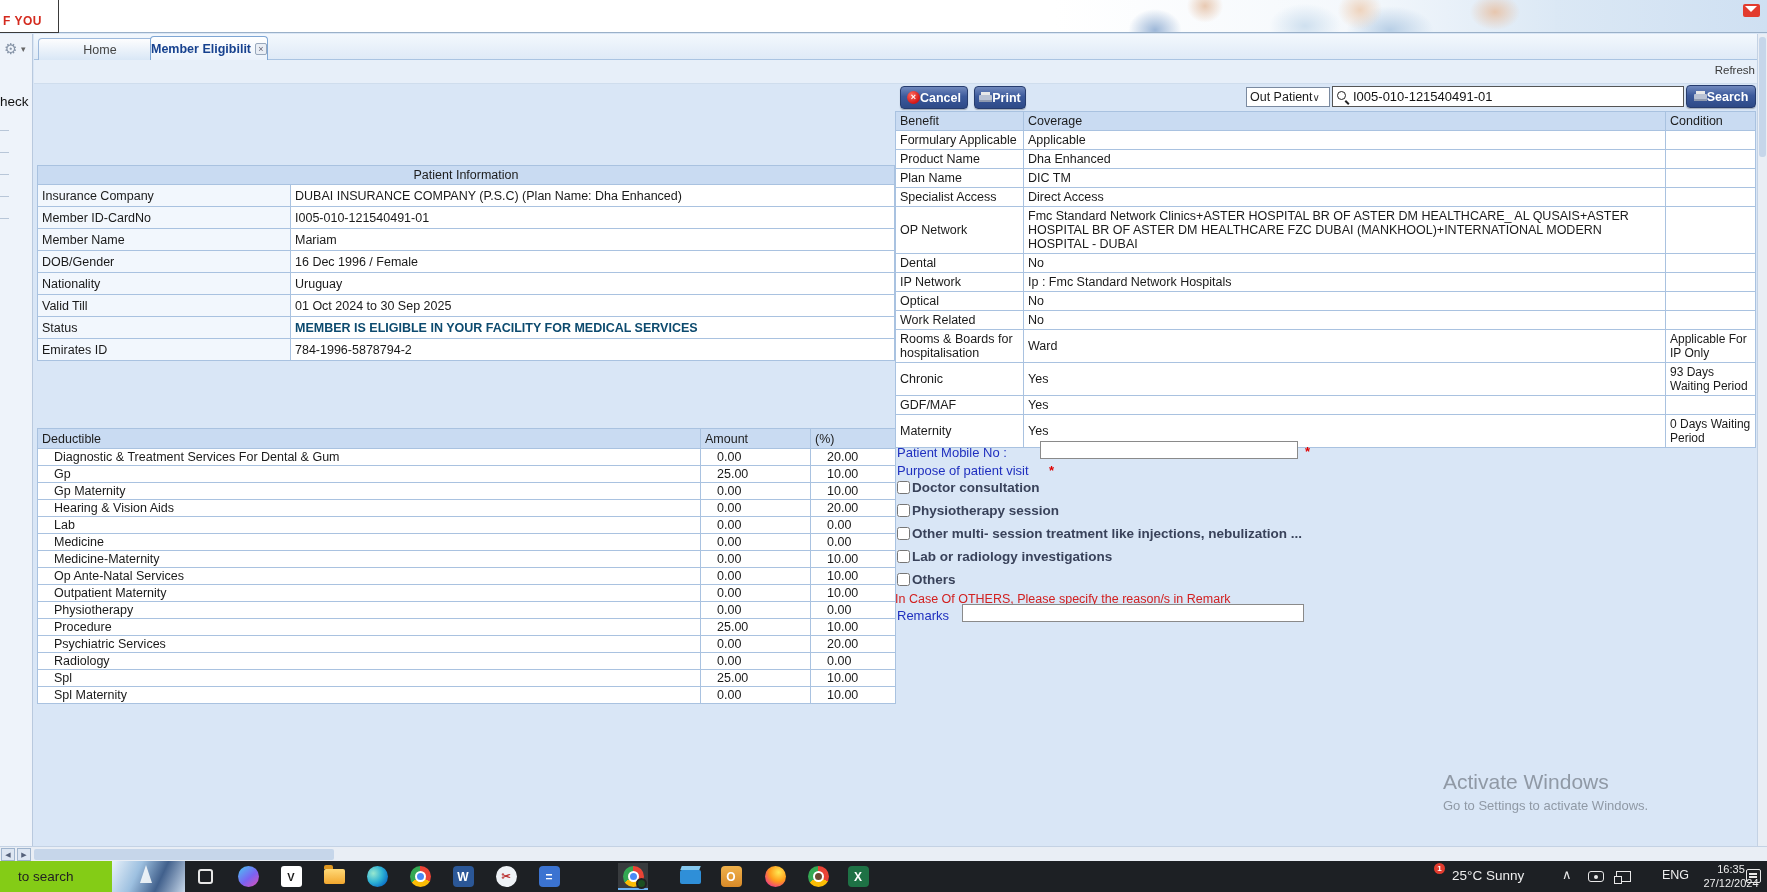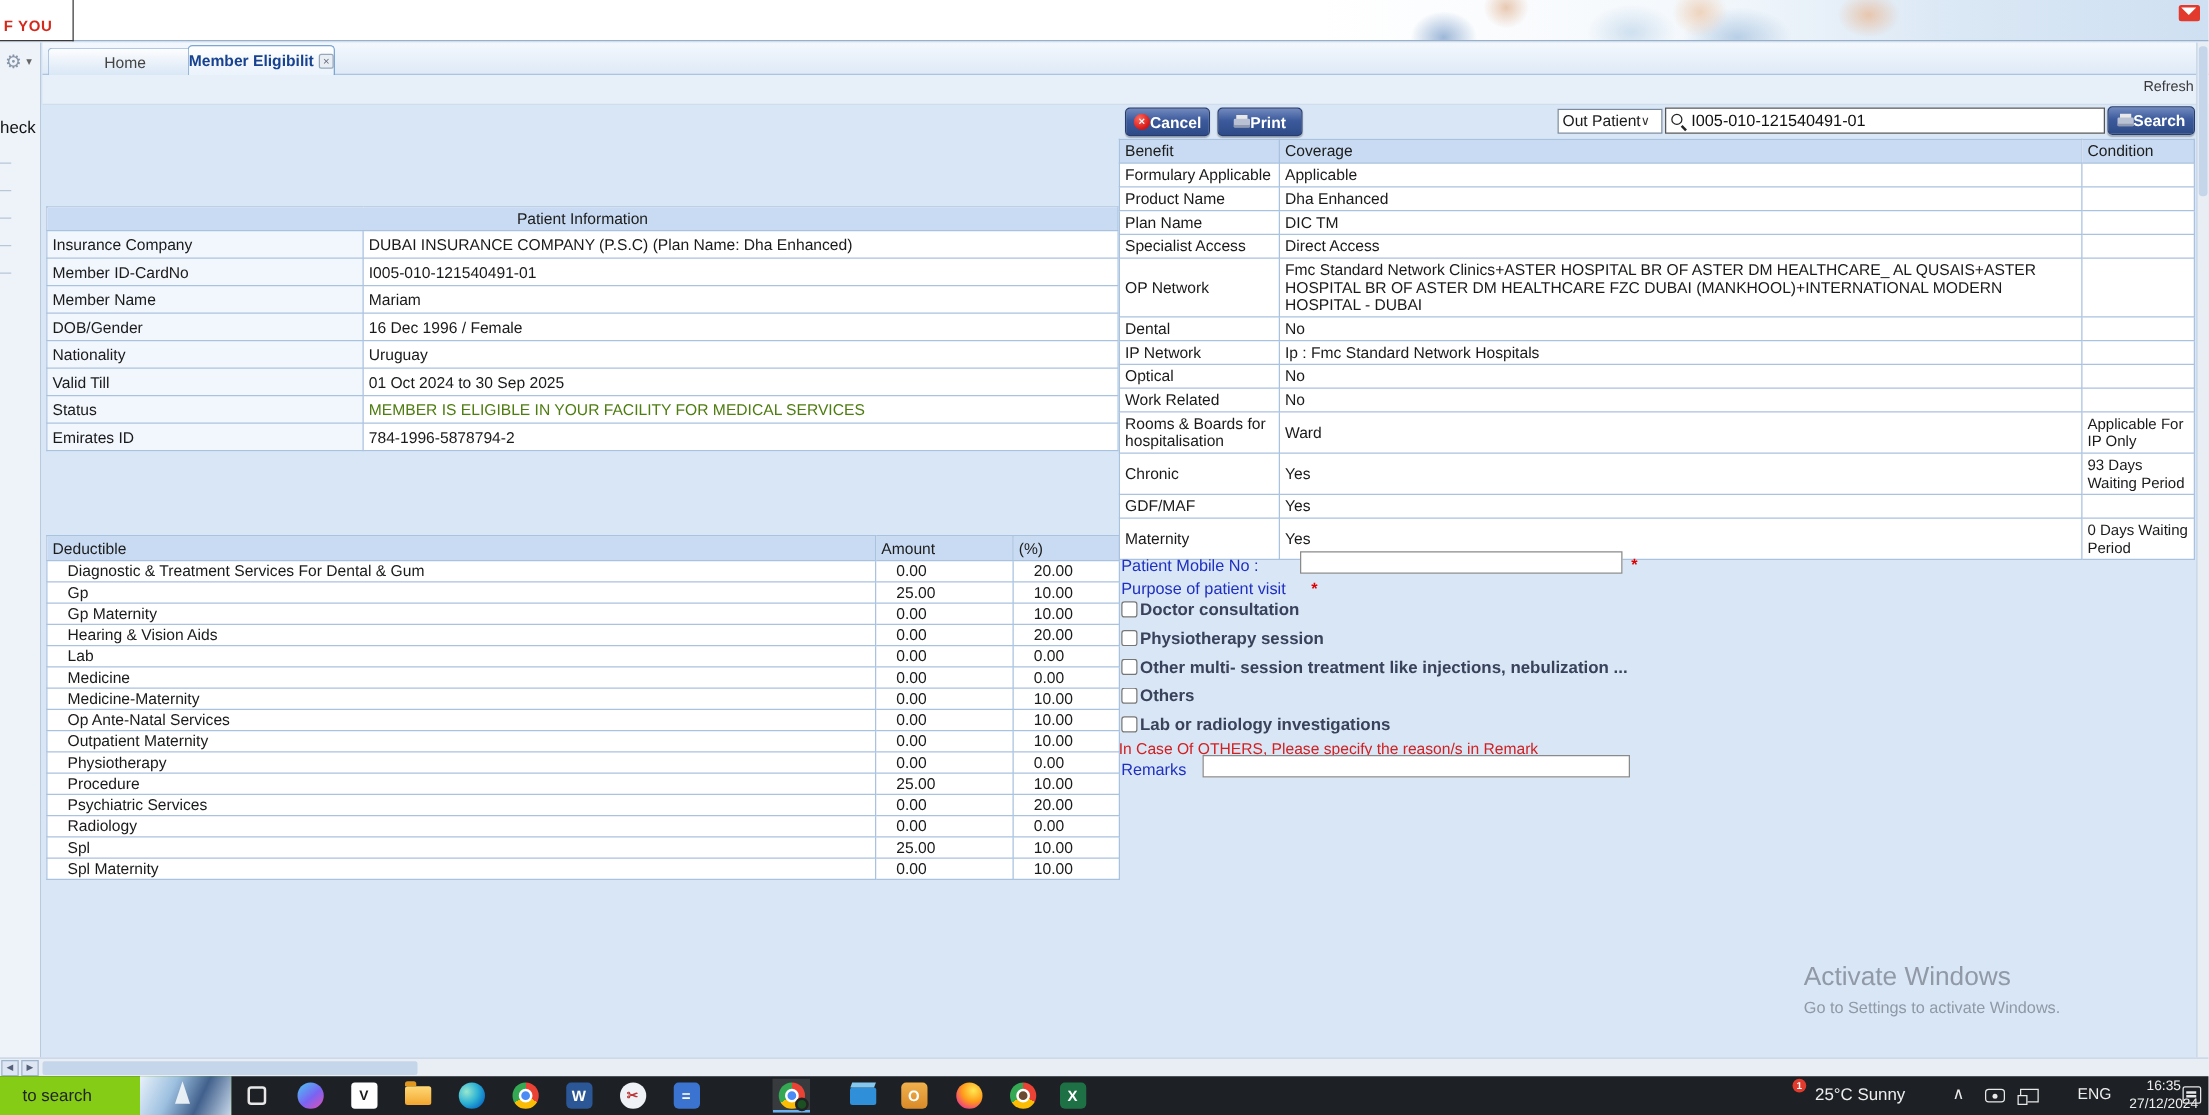--- a/index.html
+++ b/index.html
@@ -49,21 +49,21 @@
   .refresh{position:absolute;right:12px;top:4px;font-size:11.5px;color:#3a3a3a;cursor:pointer}
 
   
   .content{position:absolute;left:33px;top:84px;width:1734px;height:762px;background:#d9e6f6}
 
   
   .btn{position:absolute;height:23px;border:1px solid #263c6e;border-radius:4px;color:#fff;font-weight:bold;font-size:12.5px;
        background:linear-gradient(#7189bd,#3c5a9c 45%,#2e4a87);display:flex;align-items:center;justify-content:center;gap:0;cursor:pointer;
        box-shadow:0 1px 1px rgba(0,0,0,.25)}
   .btn-cancel{left:867px;top:2px;width:68px}
-  .btn-print{left:941px;top:2px;width:68px}
+  .btn-print{left:941px;top:2px;width:52px}
   .btn-search{left:1653px;top:1px;width:70px}
   .cancel-dot{width:13px;height:13px;border-radius:50%;background:radial-gradient(circle at 35% 30%,#ff6a5e,#d41616 70%);
        color:#fff;font:bold 9px/13px "Liberation Sans",sans-serif;text-align:center;display:inline-block}
   .cancel-dot::after{content:"×"}
   .printer{position:relative;width:13px;height:11px;display:inline-block}
   .printer::before{content:"";position:absolute;left:2px;top:0;width:9px;height:4px;background:#e8e8e8}
   .printer::after{content:"";position:absolute;left:0;top:3px;width:13px;height:7px;background:#b9c2d4;border-radius:1px;box-shadow:inset 0 -2px 0 #8f9ab0}
 
   
   .select-box{position:absolute;left:1213px;top:3px;width:84px;height:20px;background:#fff;border:1px solid #7a8aa0;
@@ -79,21 +79,21 @@
   
   table{border-collapse:collapse;table-layout:fixed;background:#fff}
   th,td{border:1px solid #a9c2e0;padding:2px 4px;text-align:left;vertical-align:middle;font-size:12.5px;line-height:14px;
        overflow:hidden;word-wrap:break-word}
   thead th{background:#c9dbf2;font-weight:normal;color:#1c1c1c}
 
   .pi-table{position:absolute;left:4px;top:81px;width:858px}
   .pi-table .pi-title{background:#c9dbf2;text-align:center;height:19px;padding:1px 4px}
   .pi-table td{height:22px}
   .pi-label{width:253px;background:#f2f7fd}
-  .status-green{color:#4d7c0f;font-weight:normal}
+  .status-green{color:#0c4a6e;font-weight:bold}
 
   .ben-table{position:absolute;left:862px;top:27px;width:860px}
   .ben-table td{height:17px}
   .ben-cond{font-size:12px}
 
   .ded-table{position:absolute;left:4px;top:344px;width:858px}
   .ded-table th{height:20px}
   .ded-table td{height:16px;padding:1px 16px}
 
   
@@ -462,25 +462,25 @@
         <label class="chk-row">
           <input type="checkbox" style="">
           <span>Physiotherapy session</span>
         </label>
         <label class="chk-row">
           <input type="checkbox" style="">
           <span>Other multi- session treatment like injections, nebulization ...</span>
         </label>
         <label class="chk-row">
           <input type="checkbox" style="">
-          <span>Others</span>
+          <span>Lab or radiology investigations</span>
         </label>
         <label class="chk-row">
           <input type="checkbox" style="">
-          <span>Lab or radiology investigations</span>
+          <span>Others</span>
         </label>
       </div>
     <span class="note-red">In Case Of OTHERS, Please specify the reason/s in Remark</span>
     <span class="flabel" style="left:864px;top:524px">Remarks</span>
     <input class="tinput" style="left: 929px; top: 520px; width: 342px;" type="text">
 
     <span class="wm1">Activate Windows</span>
     <span class="wm2">Go to Settings to activate Windows.</span>
   </div>
 

